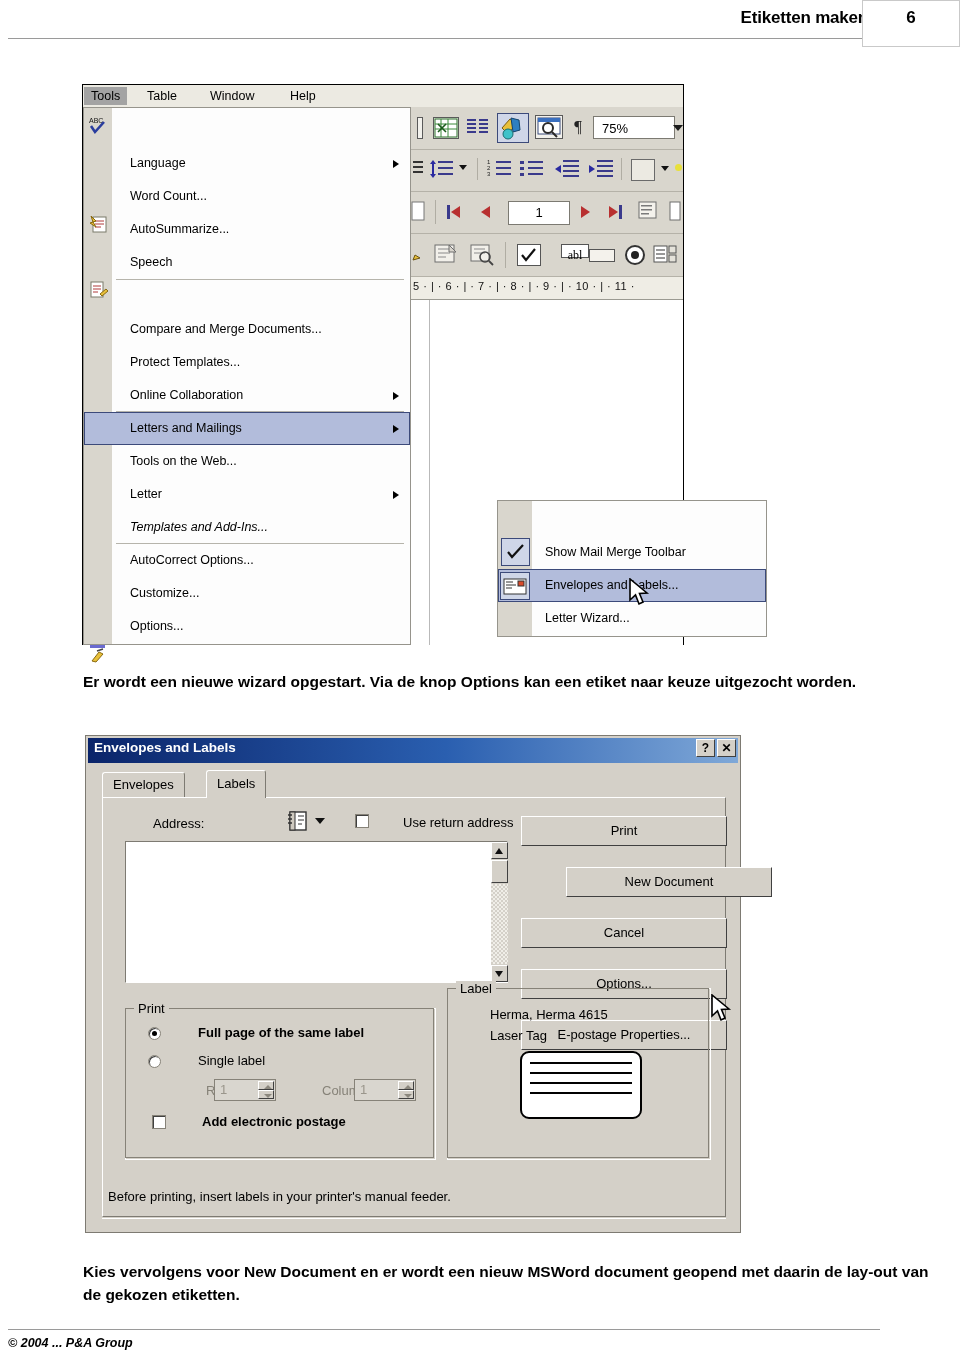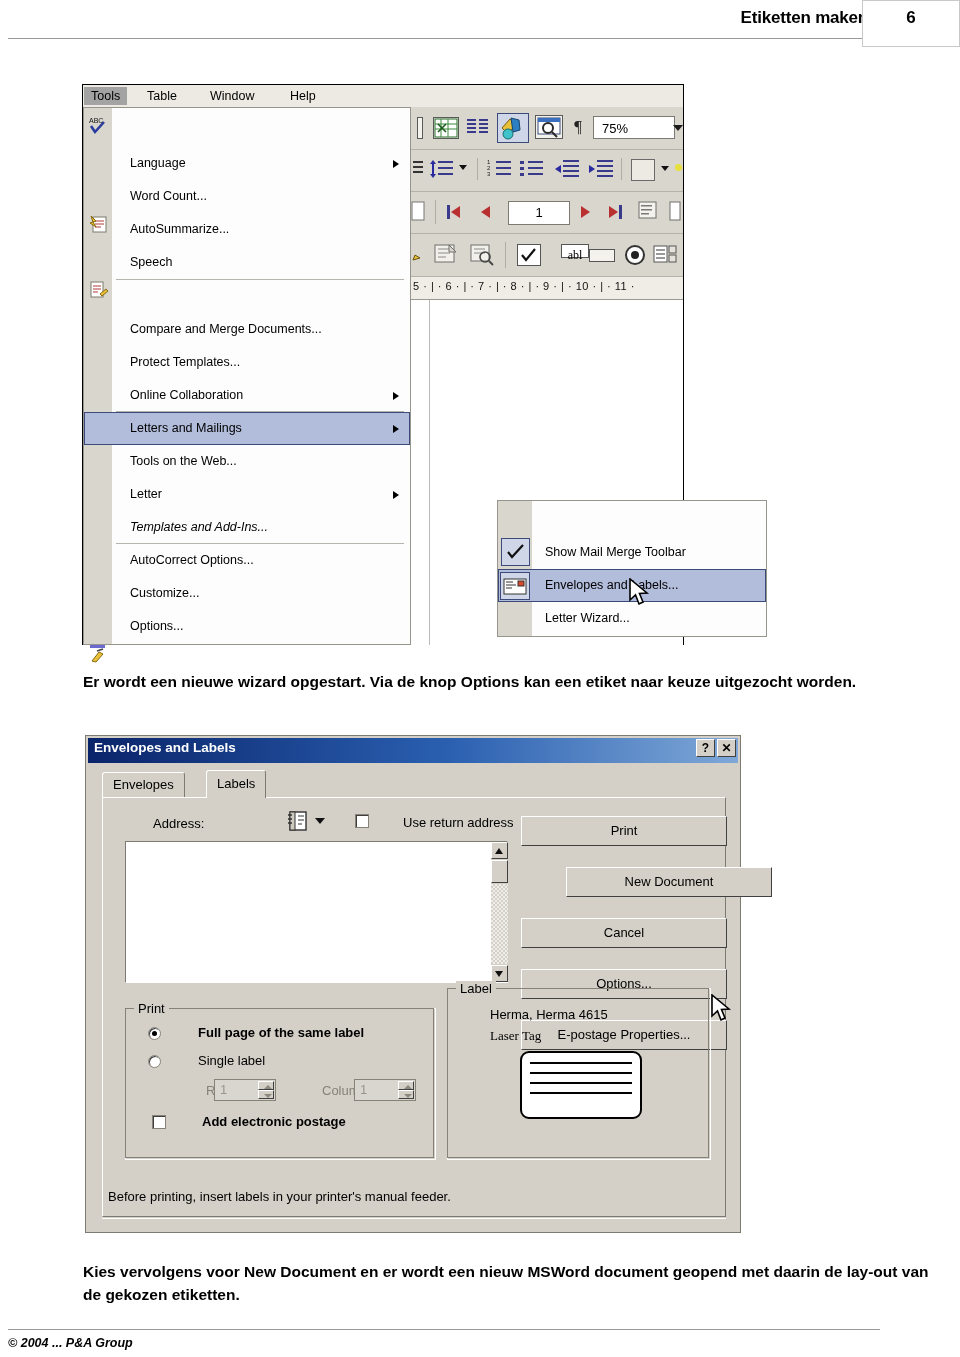--- a/index.html
+++ b/index.html
@@ -684,21 +684,21 @@
 
       <span class="chk" style="left:26px;top:106px;"></span>
       <div class="lbl" style="left:48px;top:105px;font-weight:bold;">Add electronic postage</div>
     </div>
 
     <div class="groupbox" style="left:344px;top:190px;width:264px;height:172px;">
       <div class="gb-inner"></div>
       <div class="gb-title">Label</div>
 
       <div class="lbl" style="left:14px;top:18px;">Herma, Herma 4615</div>
-      <div class="lbl" style="left:14px;top:39px;font-family:Liberation Serif, serif;">Laser Tag</div>
+      <div class="lbl" style="left:14px;top:39px;">Laser Tag</div>
 
       <div class="labelpreview">
         <span class="lp-line" style="top:9px;  width:102px;"></span>
         <span class="lp-line" style="top:19px; width:102px;"></span>
         <span class="lp-line" style="top:29px; width:102px;"></span>
         <span class="lp-line" style="top:39px; width:102px;"></span>
       </div>
     </div>
   </div>
 

